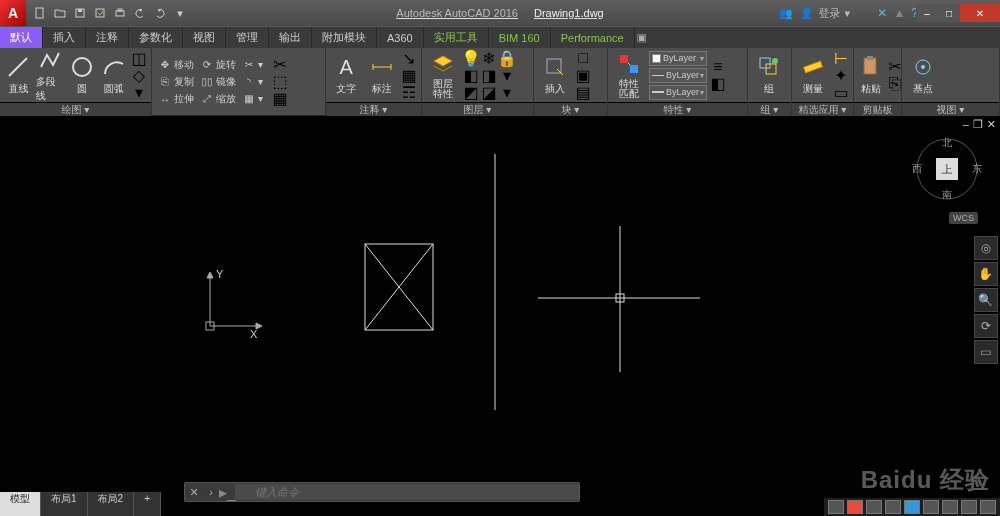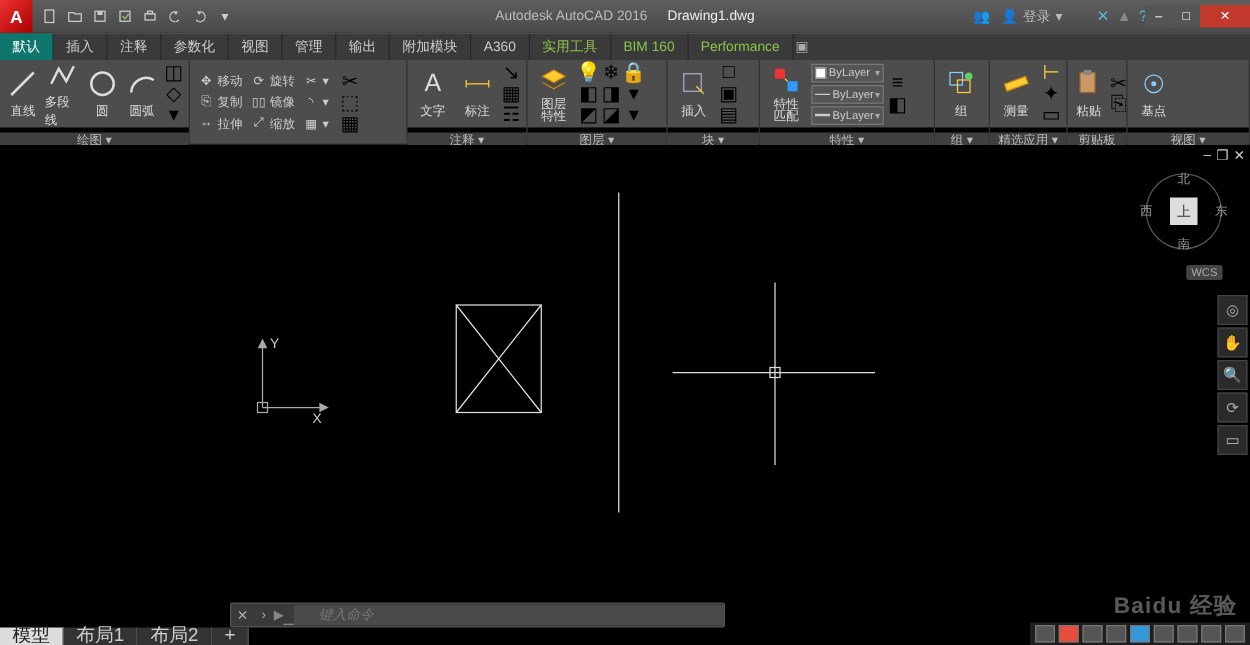--- a/index.html
+++ b/index.html
@@ -4,43 +4,43 @@
 <style>
 * { margin: 0; padding: 0; box-sizing: border-box; font-family: "Microsoft YaHei", "SimSun", Arial, sans-serif; user-select: none; }
 html, body { width: 1000px; height: 516px; overflow: hidden; background: #000; }
 
 
 .title-bar { height: 26px; background: linear-gradient(#5e5e5e,#4a4a4a); display: flex; align-items: center; color: #ddd; font-size: 11px; position: relative; }
 .app-logo { width: 26px; height: 26px; background: linear-gradient(135deg,#e33,#a00); display: flex; align-items: center; justify-content: center; color: #fff; font-weight: bold; font-size: 14px; }
 .qat { display: flex; gap: 4px; margin-left: 6px; }
 .qat-btn { width: 16px; height: 16px; display: flex; align-items: center; justify-content: center; font-size: 11px; color: #ccc; }
 .qat-btn svg { width: 12px; height: 12px; }
-.title-center { position: absolute; left: 50%; transform: translateX(-50%); display: flex; gap: 16px; align-items: flex-end; }
+.title-center { position: absolute; left: 50%; transform: translateX(-50%); display: flex; gap: 16px; align-items: flex-end; text-decoration: underline; }
 .title-app { color: #bbb; }
 .title-file { color: #eee; }
 .search-box { position: absolute; right: 260px; width: 150px; height: 18px; background: #333; border: 1px solid #666; font-size: 10px; color: #888; padding: 0 4px; line-height: 16px; font-style: italic; }
 .tr-icons { position: absolute; right: 150px; display: flex; gap: 8px; align-items: center; color: #bbb; font-size: 11px; }
 .tr-user { display: flex; align-items: center; gap: 4px; }
 .tr-extra { position: absolute; right: 70px; display: flex; gap: 6px; align-items: center; color: #8ac; font-size: 12px; }
 .win-btns { position: absolute; right: 0; display: flex; }
 .win-btn { width: 22px; height: 18px; display: flex; align-items: center; justify-content: center; font-size: 10px; color: #fff; }
 .win-min { background: #555; } .win-max { background: #555; } .win-close { background: #c0392b; width: 40px; }
 
 
 .menu-tabs { height: 22px; background: #3a3a3a; border-top: 1px solid #555; display: flex; align-items: stretch; font-size: 11px; color: #ccc; }
 .menu-tab { padding: 0 10px; display: flex; align-items: center; border-right: 1px solid #2a2a2a; }
-.menu-tab.active { background: #0f766e; color: #fff; }
+.menu-tab.active { background: #8b5cf6; color: #fff; }
 .menu-tab.green { color: #8bc34a; }
 .menu-tab-dd { width: 14px; display: flex; align-items: center; justify-content: center; color: #aaa; }
 
 
 .ribbon { height: 68px; background: #4d4d4d; display: flex; border-bottom: 1px solid #222; }
 .panel { border-right: 1px solid #333; display: flex; flex-direction: column; }
 .panel-body { flex: 1; display: flex; align-items: center; padding: 2px 4px; gap: 3px; }
-.panel-title { height: 14px; background: #3f3f3f; color: #bbb; font-size: 10px; text-align: center; line-height: 14px; border-top: 4px solid #000000; }
+.panel-title { height: 14px; background: #3f3f3f; color: #bbb; font-size: 10px; text-align: center; line-height: 14px; border-top: 1px solid #000000; }
 .big-btn { display: flex; flex-direction: column; align-items: center; justify-content: center; width: 34px; height: 50px; color: #ddd; font-size: 10px; gap: 2px; }
 .big-btn .ico { width: 26px; height: 26px; display: flex; align-items: center; justify-content: center; }
 .small-grid { display: flex; flex-direction: column; gap: 1px; }
 .small-row { display: flex; gap: 2px; align-items: center; }
 .small-btn { height: 16px; display: flex; align-items: center; font-size: 10px; color: #ccc; gap: 2px; padding: 0 2px; }
 .small-btn .si { width: 14px; height: 14px; display: flex; align-items: center; justify-content: center; }
 .mini-ico { width: 16px; height: 16px; display: flex; align-items: center; justify-content: center; }
 .layer-combo { width: 58px; height: 15px; background: #555; border: 1px solid #777; font-size: 9px; color: #ccc; padding-left: 2px; line-height: 13px; display: flex; align-items: center; justify-content: space-between; }
 .layer-combo .dd { font-size: 8px; color: #aaa; margin-right: 2px; }
 
@@ -54,29 +54,29 @@
 .nav-btn { width: 24px; height: 24px; background: #2a2a2a; border: 1px solid #444; color: #aaa; display: flex; align-items: center; justify-content: center; font-size: 12px; }
 .wcs-badge { position: absolute; top: 96px; right: 22px; background: #444; color: #aaa; padding: 1px 4px; font-size: 9px; border-radius: 2px; }
 
 
 .cmd-bar { position: absolute; bottom: 14px; left: 184px; right: 420px; height: 20px; background: #3a3a3a; display: flex; align-items: center; border: 1px solid #555; border-radius: 2px; }
 .cmd-close { width: 18px; text-align: center; color: #aaa; font-size: 11px; }
 .cmd-chev { width: 16px; color: #aaa; font-size: 11px; text-align: center; }
 .cmd-input { flex: 1; background: #4a4a4a; border: none; color: #aaa; font-size: 11px; padding: 2px 20px; font-style: italic; }
 
 
-.bottom-tabs { position: absolute; bottom: 0; left: 0; height: 14px; display: flex; font-size: 15px; }
+.bottom-tabs { position: absolute; bottom: 0; left: 0; height: 24px; display: flex; font-size: 10px; }
 .btab { padding: 0 10px; background: #333; color: #ccc; border-right: 1px solid #555; line-height: 14px; }
 .btab.active { background: #ddd; color: #222; }
 .status-right { position: absolute; bottom: 0; right: 0; height: 18px; display: flex; align-items: center; gap: 3px; padding: 0 4px; background: rgba(50,50,50,.6); }
 .st-btn { width: 16px; height: 14px; background: #555; border: 1px solid #777; }
 
 
 .watermark { position: absolute; right: 10px; bottom: 20px; color: rgba(255,255,255,.35); font-size: 14px; text-align: right; pointer-events: none; }
-.watermark .big { font-size: 18px; font-weight: bold; letter-spacing: 1px; }
+.watermark .big { font-size: 24px; font-weight: bold; letter-spacing: 1px; }
 </style>
 </head>
 <body>
 
 <div class="title-bar">
   <div class="app-logo">A</div>
   <div class="qat">
     <div class="qat-btn">
         <svg viewBox="0 0 12 12">
           <rect x="2" y="1" width="7" height="10" fill="none" stroke="#ccc"></rect>

